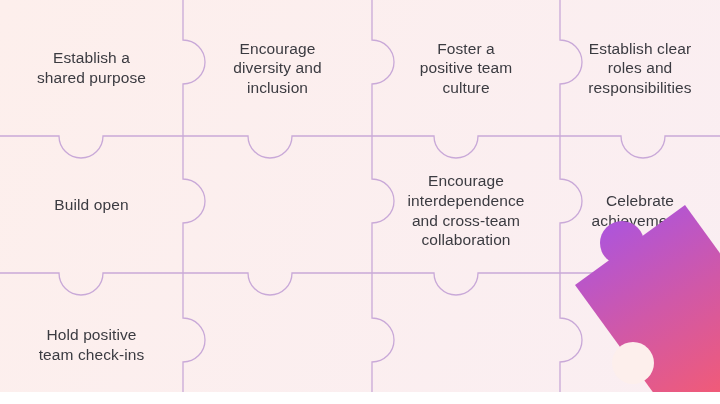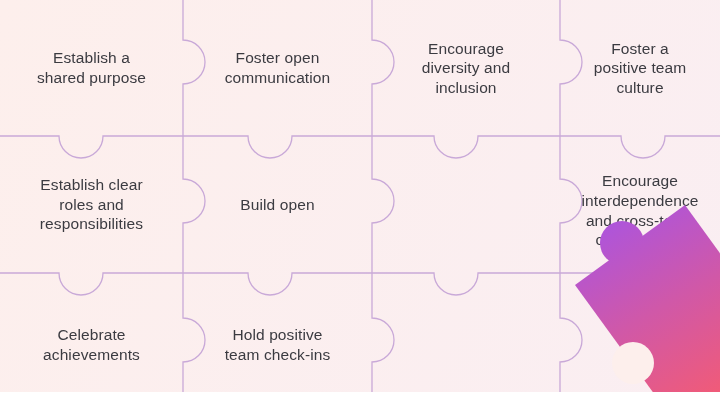--- a/index.html
+++ b/index.html
@@ -52,22 +52,20 @@
       <path d="M372 0 V40 A22 22 0 0 1 372 84 V179 A22 22 0 0 1 372 223 V318 A22 22 0 0 1 372 362 V404" stroke="#c9a9d8"></path>
       <path d="M560 0 V40 A22 22 0 0 1 560 84 V179 A22 22 0 0 1 560 223 V318 A22 22 0 0 1 560 362 V404" stroke="#c9a9d8"></path>
       <path d="M0 136 H59 A22 22 0 0 0 103 136 H248 A22 22 0 0 0 292 136 H434 A22 22 0 0 0 478 136 H621 A22 22 0 0 0 665 136 H720" stroke="#c9a9d8"></path>
       <path d="M0 273 H59 A22 22 0 0 0 103 273 H248 A22 22 0 0 0 292 273 H434 A22 22 0 0 0 478 273 H621 A22 22 0 0 0 665 273 H720" stroke="#c9a9d8"></path>
     </g>
   </svg>
 
   <div class="grid">
     <div class="cell">Establish a
 shared purpose</div>
-    <div class="cell">Foster open
-communication</div>
     <div class="cell">Encourage
 diversity and
 inclusion</div>
     <div class="cell">Foster a
 positive team
 culture</div>
     <div class="cell">Establish clear
 roles and
 responsibilities</div>
     <div class="cell">Build open</div>

